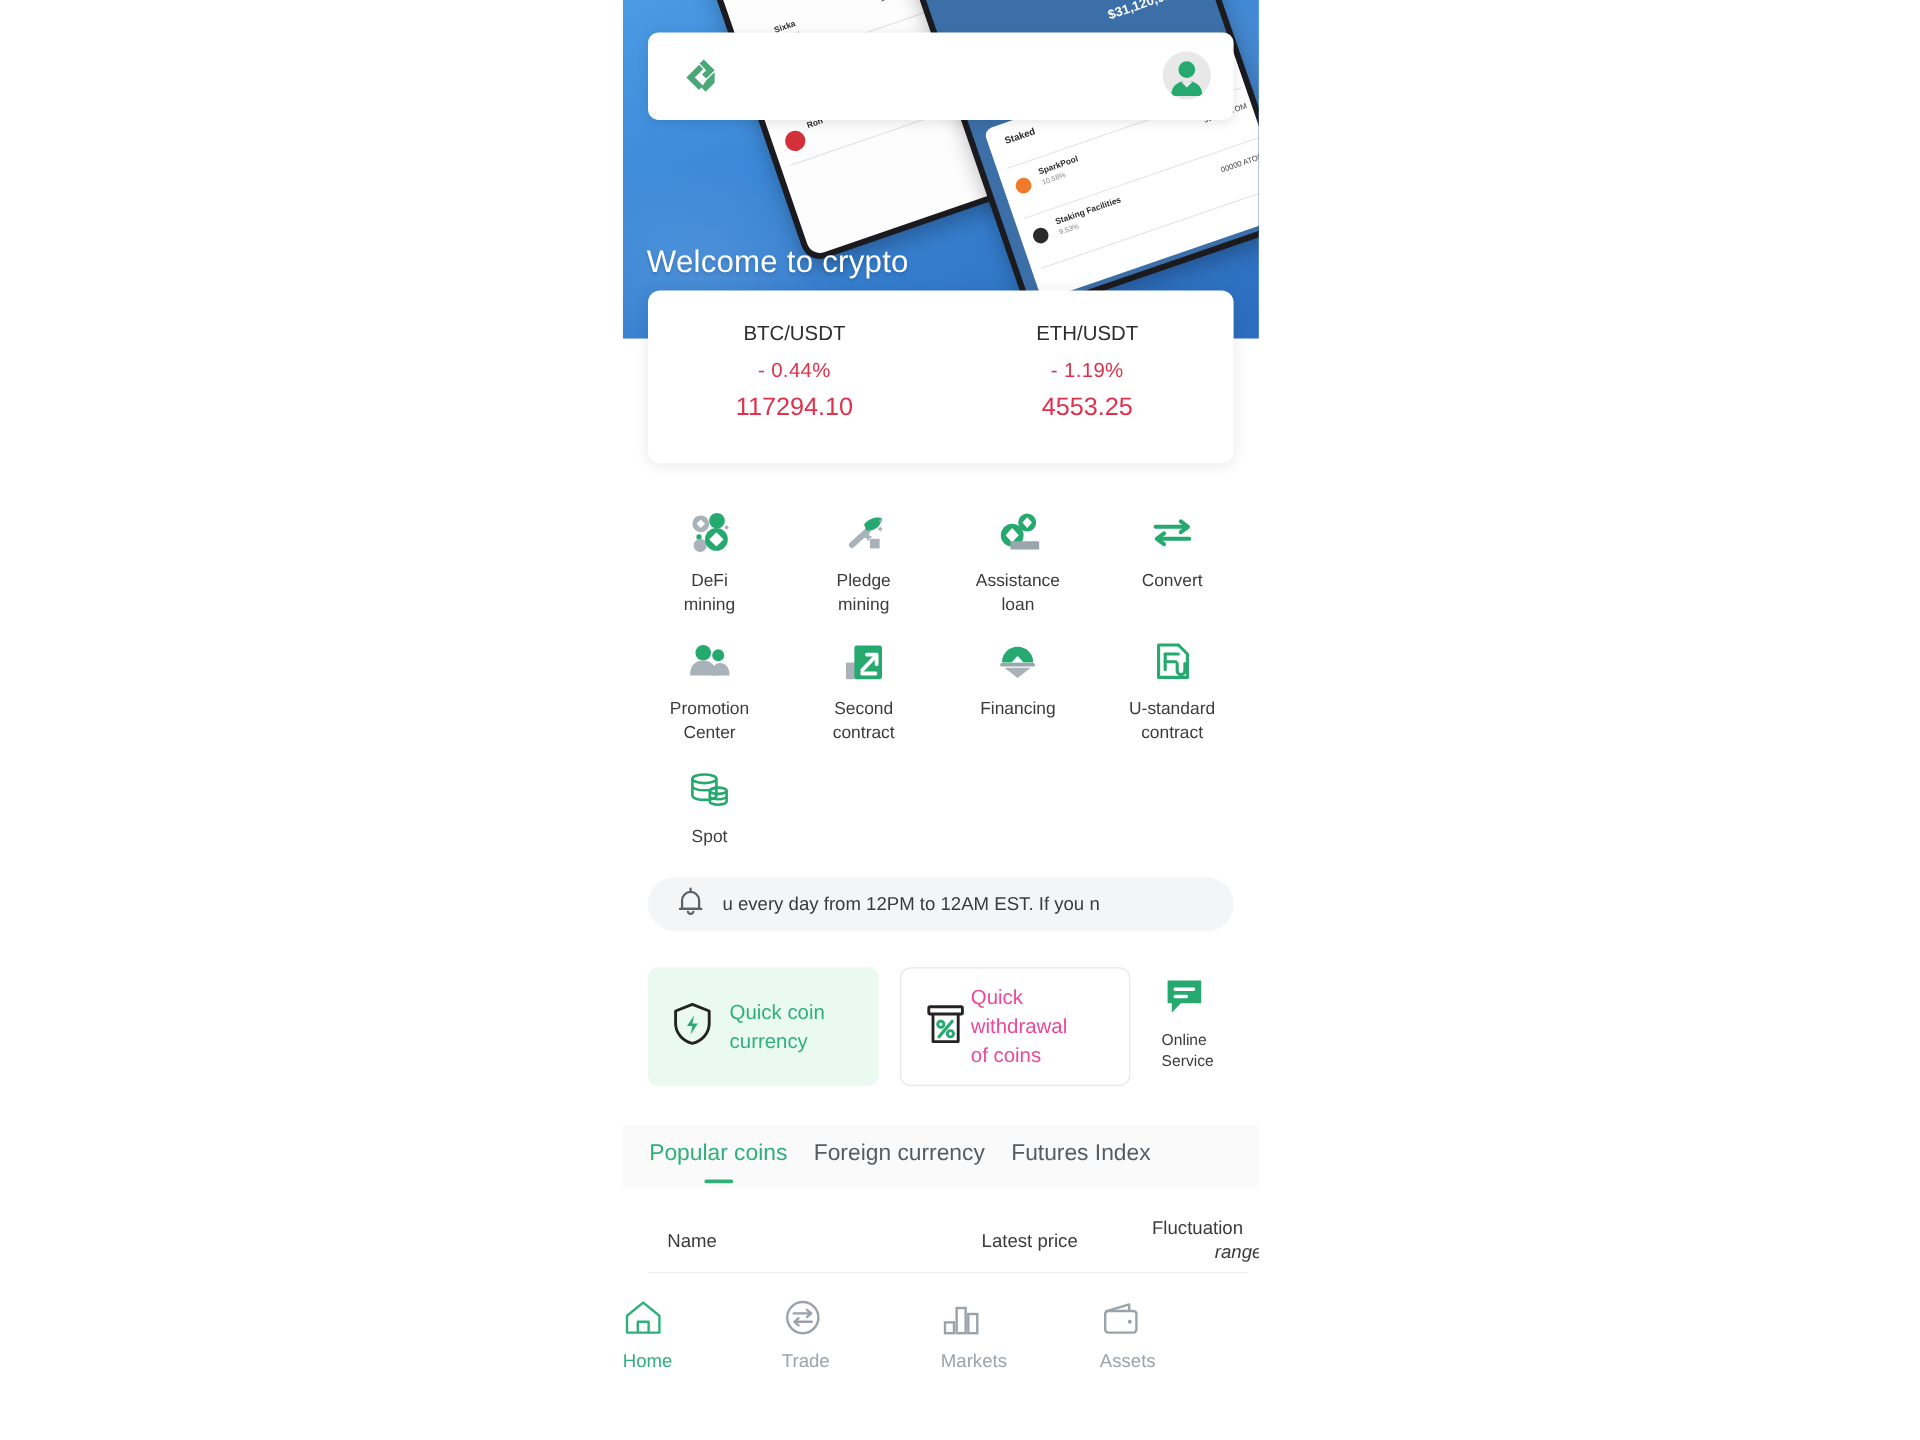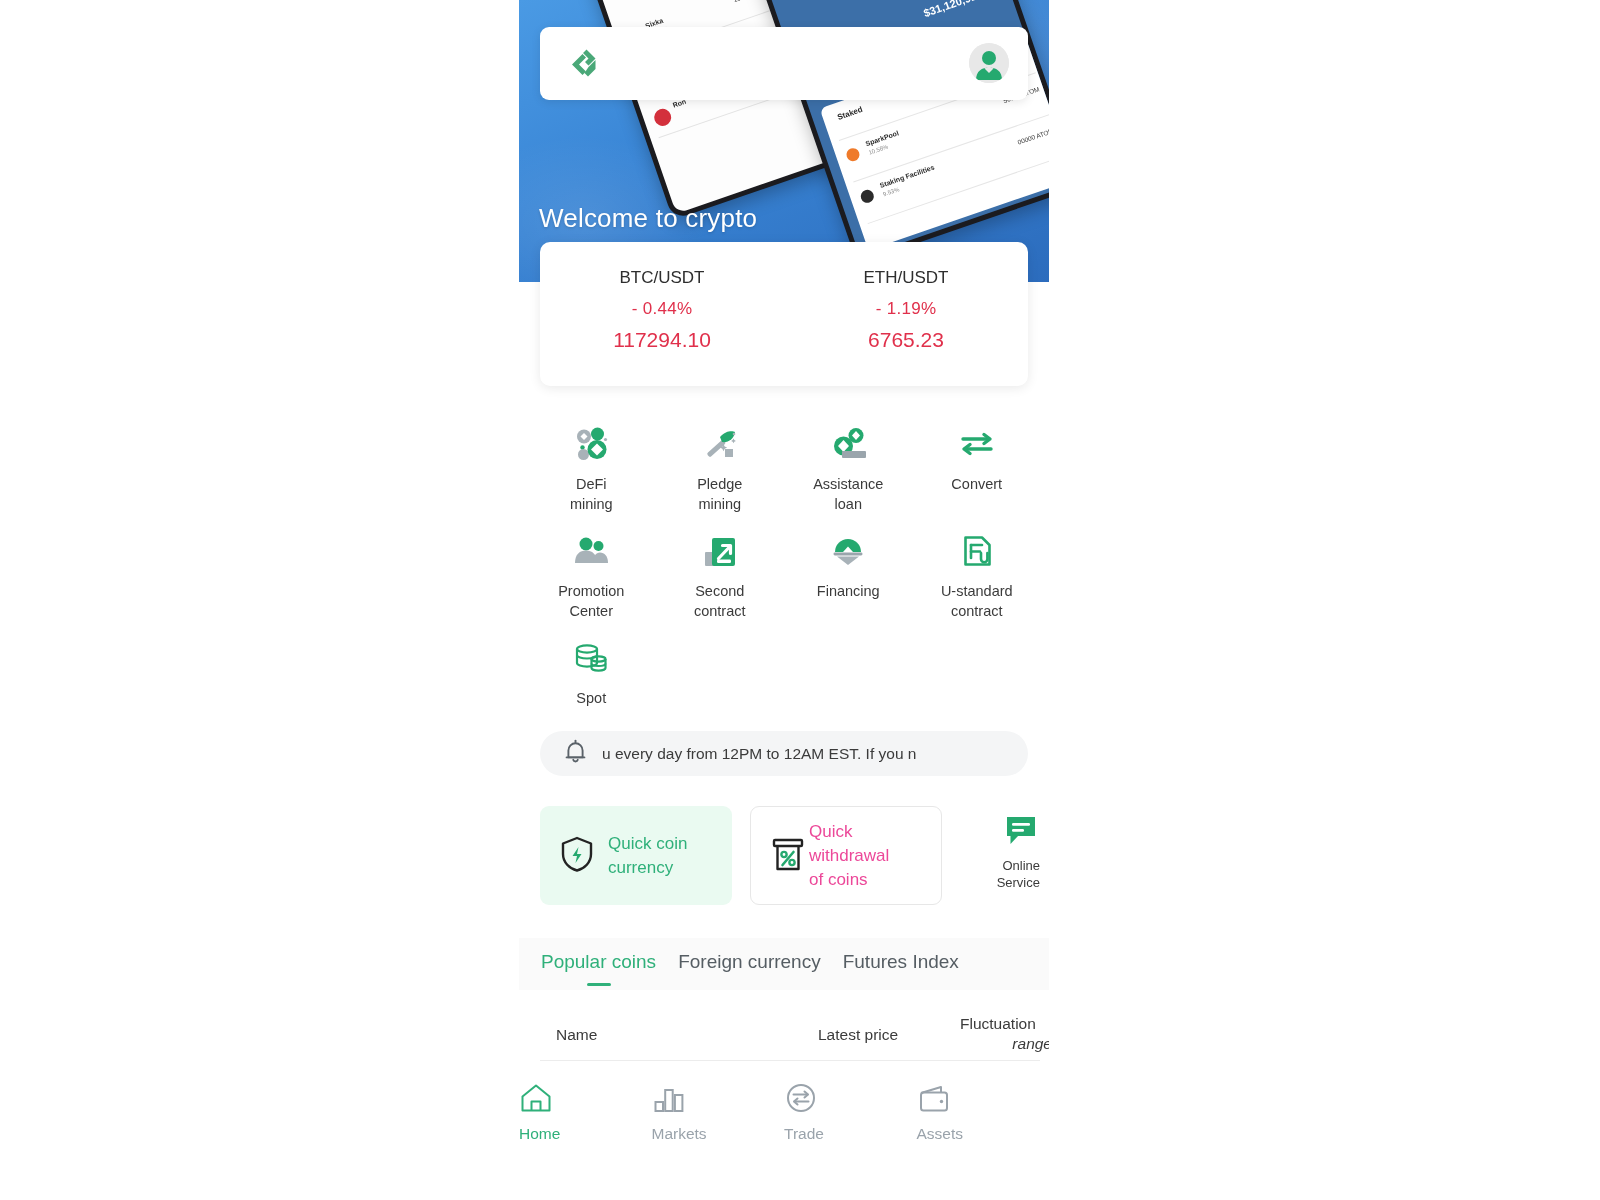--- a/index.html
+++ b/index.html
@@ -195,21 +195,21 @@
   .qcard-1 { left: 0;   width: 192px; background: #eafaf1; }
   .qcard-2 { left: 210px; width: 192px; background: #ffffff; border: 1px solid #e7e7e7; }
   .qlabel-1 { margin-left: 12px; font-size: 17px; color: #2fb07a; line-height: 24px; max-width: 110px; }
   .qlabel-2 { margin-left: 2px; font-size: 17px; color: #ec4899; line-height: 24px; max-width: 112px; }
   .qicon { margin-left: 18px; flex: none; }
   .qservice {
     position: absolute;
     left: 428px;
     top: 8px;
     width: 72px;
-    text-align: right;
+    text-align: left;
   }
   .qservice-label {
     margin-top: 5px;
     font-size: 13px;
     color: #3b3b3b;
     line-height: 17px;
   }
 
   
   .tabbar {
@@ -357,21 +357,21 @@
 
     <div class="price-card">
       <div class="price-col">
         <div class="price-pair">BTC/USDT</div>
         <div class="price-chg">- 0.44%</div>
         <div class="price-val">117294.10</div>
       </div>
       <div class="price-col">
         <div class="price-pair">ETH/USDT</div>
         <div class="price-chg">- 1.19%</div>
-        <div class="price-val">6765.23</div>
+        <div class="price-val">4553.25</div>
       </div>
     </div>
 
     <div class="grid">
 
       <div class="gcell">
         <span class="gicon">
           <svg width="40" height="40" viewBox="0 0 40 40">
             <circle cx="13" cy="12.5" r="7" fill="#a8b2b8"></circle>
             <path d="M13 9 L16.5 12.5 L13 16 L9.5 12.5 Z" fill="#ffffff"></path>
@@ -561,39 +561,39 @@
             <path d="M3.5 14.5 L17 3.5 L30.5 14.5 V28.5 H3.5 Z" fill="none" stroke="#2fb07a" stroke-width="2" stroke-linejoin="round"></path>
             <path d="M12.5 28.5 V19.5 H21.5 V28.5" fill="none" stroke="#2fb07a" stroke-width="2" stroke-linejoin="round"></path>
           </svg>
         </span>
         <span class="nav-label">Home</span>
       </div>
 
       <div class="nav-item">
         <span>
           <svg width="34" height="32" viewBox="0 0 34 32">
-            <rect x="3.5" y="20" width="7.5" height="9" fill="none" stroke="#9aa3ab" stroke-width="2"></rect>
-            <rect x="13.2" y="8" width="7.5" height="21" fill="none" stroke="#9aa3ab" stroke-width="2"></rect>
-            <rect x="22.9" y="13" width="7.5" height="16" fill="none" stroke="#9aa3ab" stroke-width="2"></rect>
-          </svg>
-        </span>
-        <span class="nav-label">Markets</span>
-      </div>
-
-      <div class="nav-item">
-        <span>
-          <svg width="34" height="32" viewBox="0 0 34 32">
             <circle cx="17" cy="16" r="13" fill="none" stroke="#9aa3ab" stroke-width="2"></circle>
             <path d="M9.5 12.5 H23.5" stroke="#9aa3ab" stroke-width="2" stroke-linecap="round"></path>
             <path d="M20.5 9.5 L24 12.5 L20.5 15.5" fill="none" stroke="#9aa3ab" stroke-width="2" stroke-linecap="round" stroke-linejoin="round"></path>
             <path d="M24.5 19.5 H10.5" stroke="#9aa3ab" stroke-width="2" stroke-linecap="round"></path>
             <path d="M13.5 16.5 L10 19.5 L13.5 22.5" fill="none" stroke="#9aa3ab" stroke-width="2" stroke-linecap="round" stroke-linejoin="round"></path>
           </svg>
         </span>
         <span class="nav-label">Trade</span>
+      </div>
+
+      <div class="nav-item">
+        <span>
+          <svg width="34" height="32" viewBox="0 0 34 32">
+            <rect x="3.5" y="20" width="7.5" height="9" fill="none" stroke="#9aa3ab" stroke-width="2"></rect>
+            <rect x="13.2" y="8" width="7.5" height="21" fill="none" stroke="#9aa3ab" stroke-width="2"></rect>
+            <rect x="22.9" y="13" width="7.5" height="16" fill="none" stroke="#9aa3ab" stroke-width="2"></rect>
+          </svg>
+        </span>
+        <span class="nav-label">Markets</span>
       </div>
 
       <div class="nav-item">
         <span>
           <svg width="34" height="32" viewBox="0 0 34 32">
             <path d="M4 11 L24 5 V11" fill="none" stroke="#9aa3ab" stroke-width="2" stroke-linejoin="round"></path>
             <rect x="4" y="10.5" width="26" height="18" rx="2.5" fill="none" stroke="#9aa3ab" stroke-width="2"></rect>
             <circle cx="24.5" cy="19.5" r="1.7" fill="#9aa3ab"></circle>
           </svg>
         </span>

